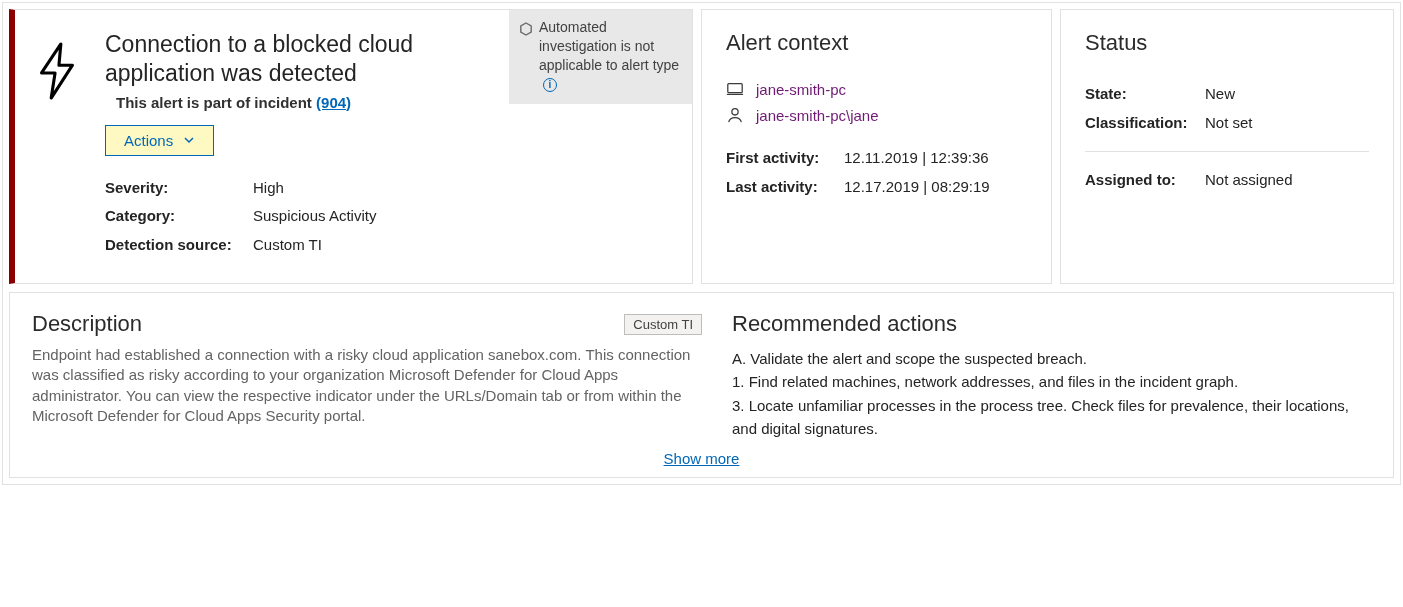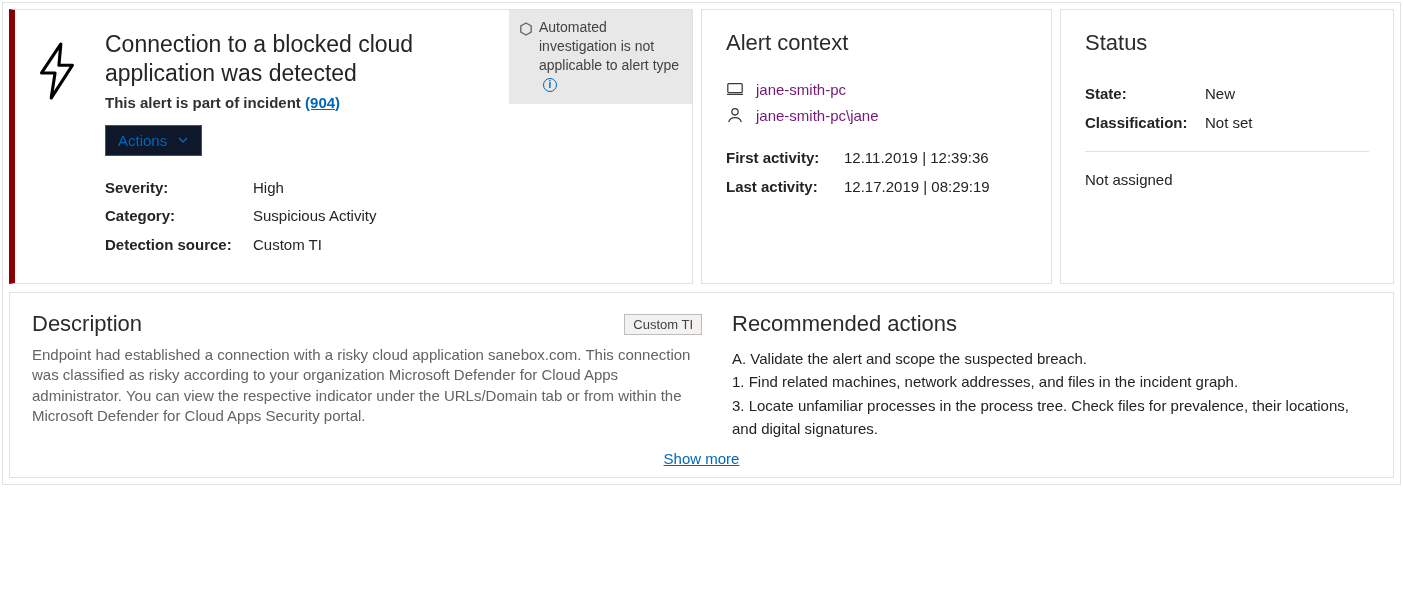--- a/index.html
+++ b/index.html
@@ -52,29 +52,30 @@
     font-size: 23px;
     font-weight: 400;
     line-height: 1.25;
     color: #242424;
     max-width: 330px;
   }
   .subtitle {
     margin-top: 6px;
     font-weight: 600;
     font-size: 15px;
+    margin-left: 11px;
   }
   .subtitle .link-strong { color: #0067b8; font-weight: 600; }
   .actions-btn {
     margin-top: 14px;
     border: 1px solid #0067b8;
-    background: #0f172a;
+    background: #fef9c3;
     color: #0067b8;
     font-size: 15px;
-    padding: 6px 12px;
+    padding: 6px 18px;
     cursor: pointer;
     display: inline-flex;
     align-items: center;
     gap: 10px;
   }
   .chevron-down {
     width: 12px; height: 12px;
     display: inline-block;
   }
   .kv-table { margin-top: 18px; }
@@ -262,20 +263,21 @@
         <div class="kv-row">
           <div class="kv-key">State:</div>
           <div class="kv-val">New</div>
         </div>
         <div class="kv-row">
           <div class="kv-key">Classification:</div>
           <div class="kv-val">Not set</div>
         </div>
         <hr class="divider">
         <div class="kv-row">
+          <div class="kv-key">Assigned to:</div>
           <div class="kv-val">Not assigned</div>
         </div>
       </div>
     </div>
 
   </div>
 
   <div class="bottom-card">
     <div class="bottom-cols">
       <div class="desc-col">

